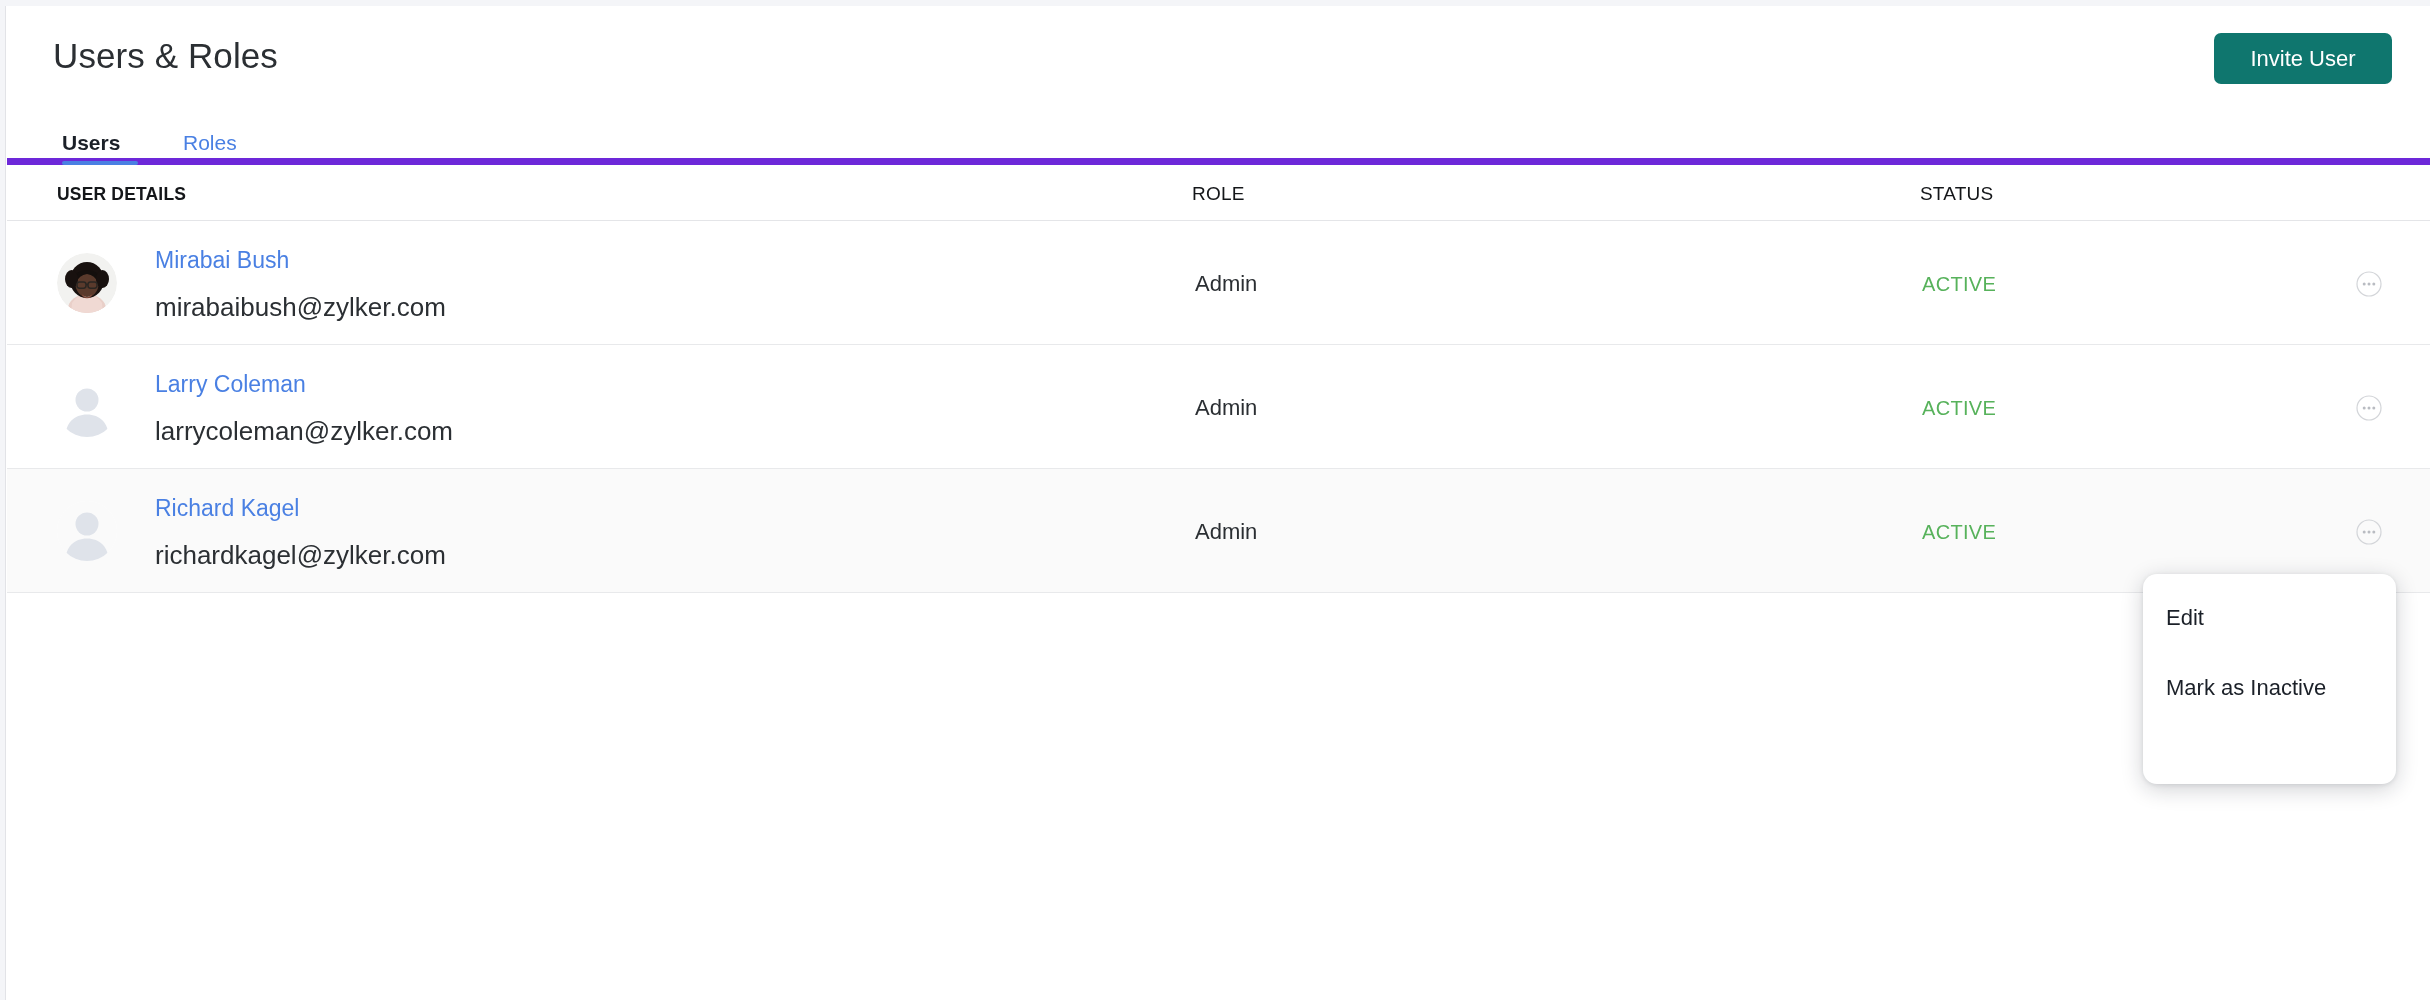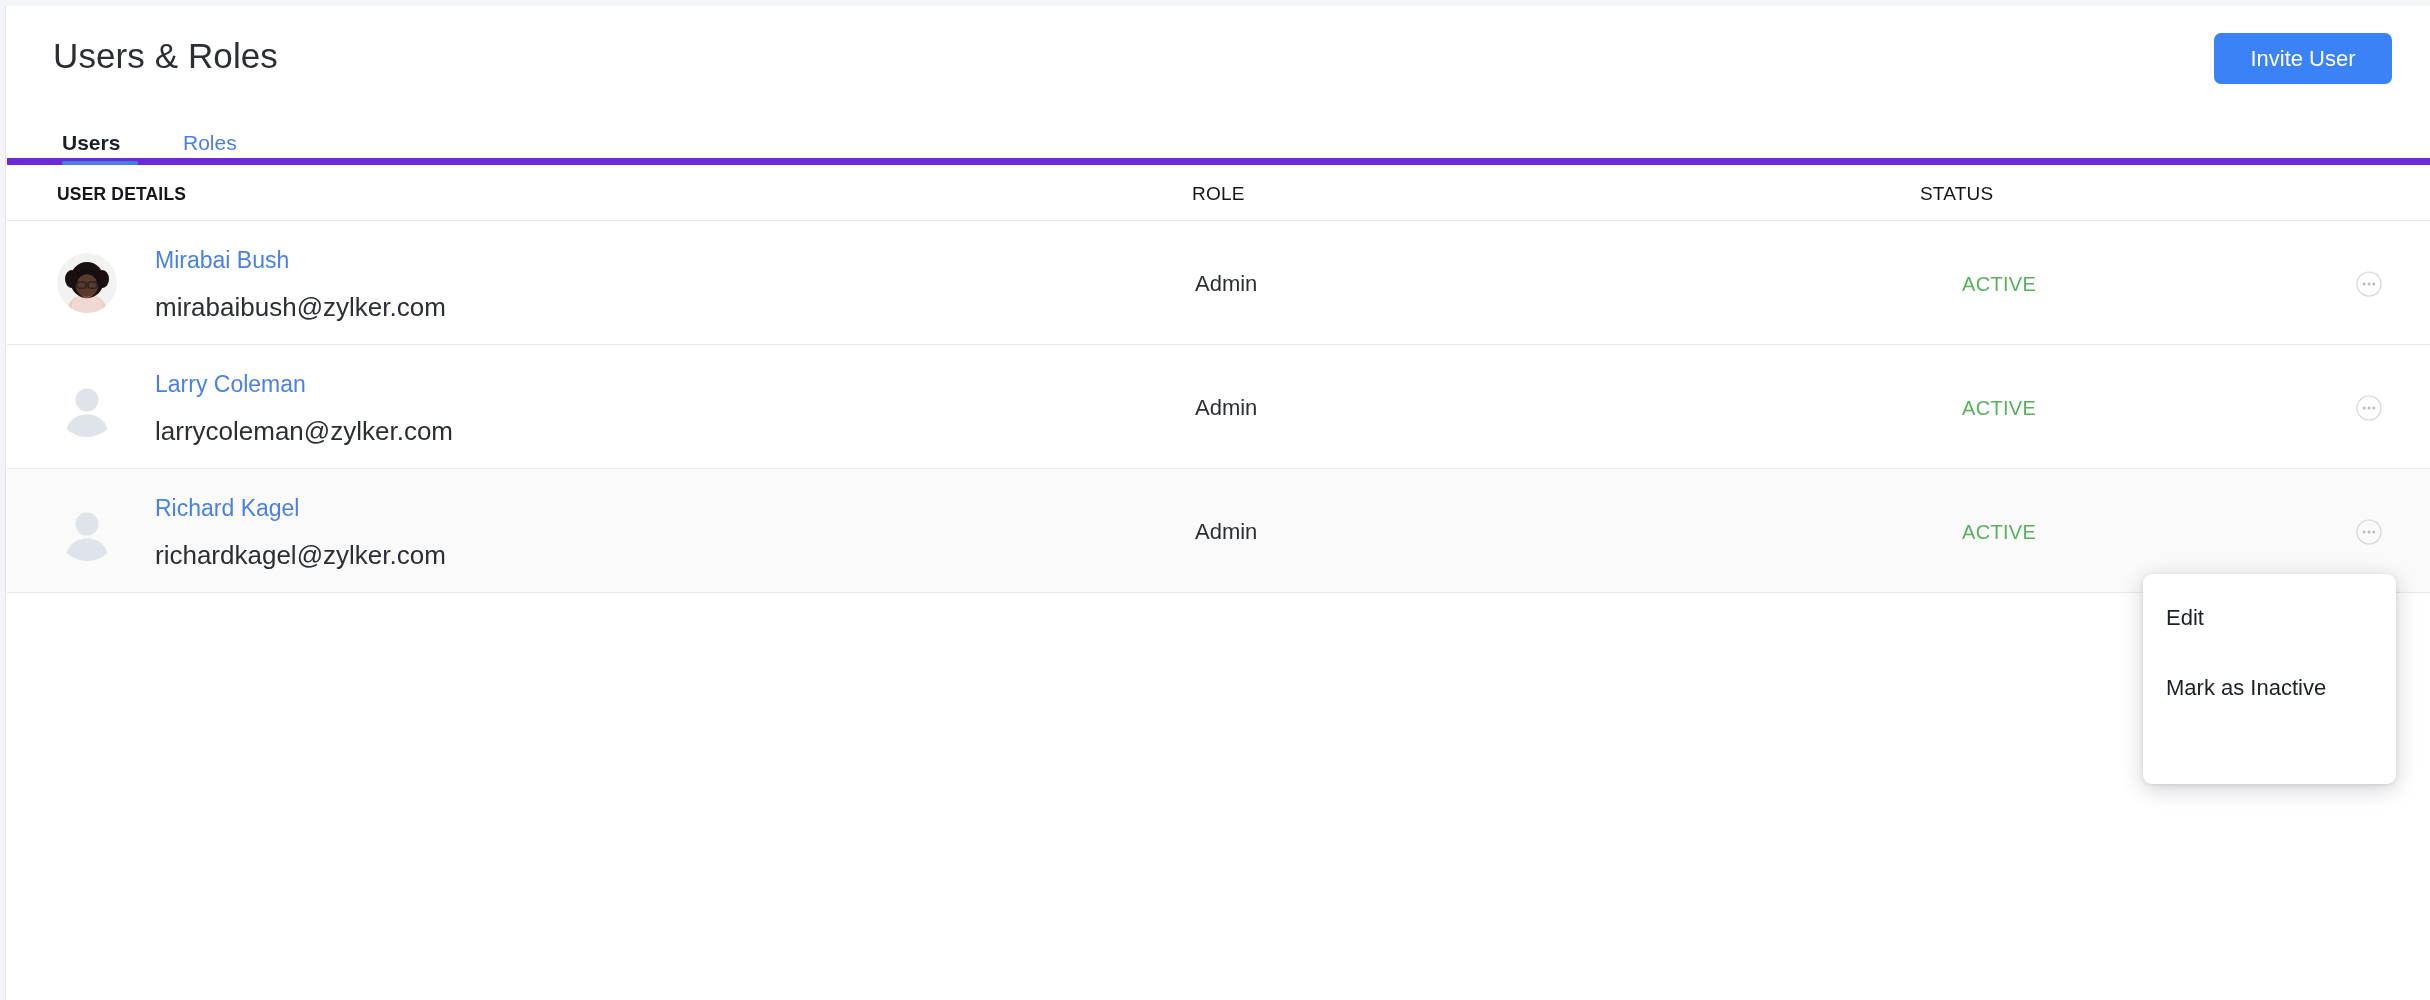--- a/index.html
+++ b/index.html
@@ -63,21 +63,21 @@
     color: #2b2f33;
     letter-spacing: 0.1px;
     white-space: nowrap;
   }
   .invite-btn {
     position: absolute;
     left: 2207px;
     top: 27px;
     width: 178px;
     height: 51px;
-    background: #3b82f6;
+    background: #0f766e;
     border: none;
     border-radius: 7px;
     color: #ffffff;
     font-family: "Liberation Sans", sans-serif;
     font-size: 22px;
     font-weight: 400;
     line-height: 51px;
     text-align: center;
     padding: 0;
     cursor: pointer;
@@ -204,41 +204,40 @@
     text-align: right;
   }
   .cell-status {
     position: absolute;
     left: 1915px;
     top: 52px;
     font-size: 20px;
     color: #57b25b;
     letter-spacing: 0.3px;
     white-space: nowrap;
-    margin-left: 40px;
   }
   .row-actions {
     position: absolute;
     left: 2349px;
     top: 50px;
     width: 26px;
     height: 26px;
     cursor: pointer;
   }
   .row-actions svg { display: block; }
 
   
   .action-menu {
     position: absolute;
     left: 2136px;
     top: 568px;
     width: 253px;
     height: 210px;
     background: #ffffff;
-    border-radius: 9px;
+    border-radius: 14px;
     box-shadow: 0 5px 22px rgba(20,25,40,0.20), 0 1px 4px rgba(20,25,40,0.10);
     z-index: 40;
     padding: 0;
   }
   .menu-item {
     position: absolute;
     left: 10px;
     width: 233px;
     height: 44px;
     border-radius: 6px;

